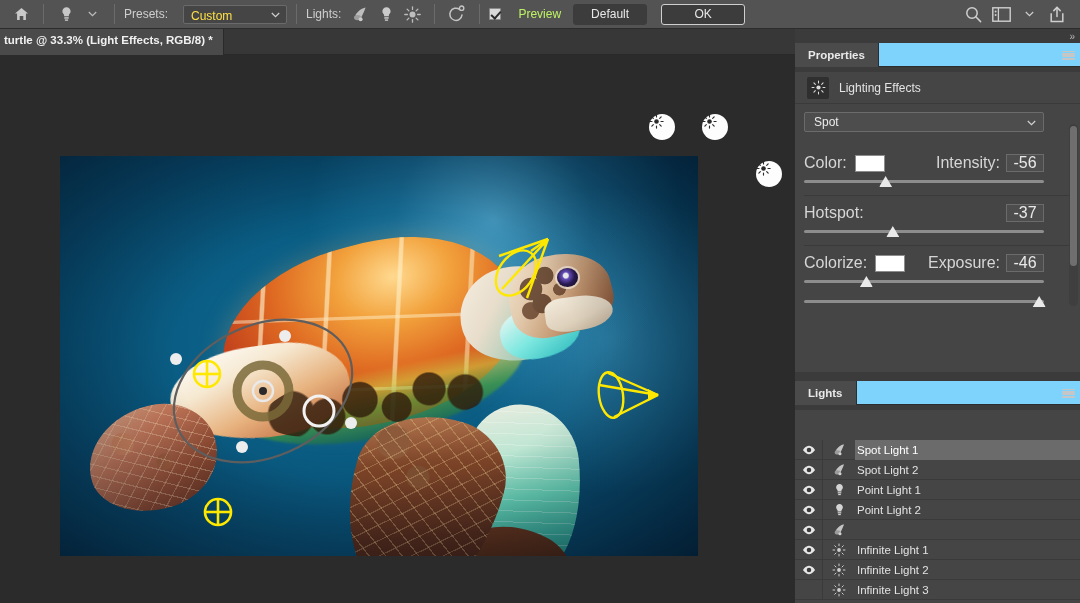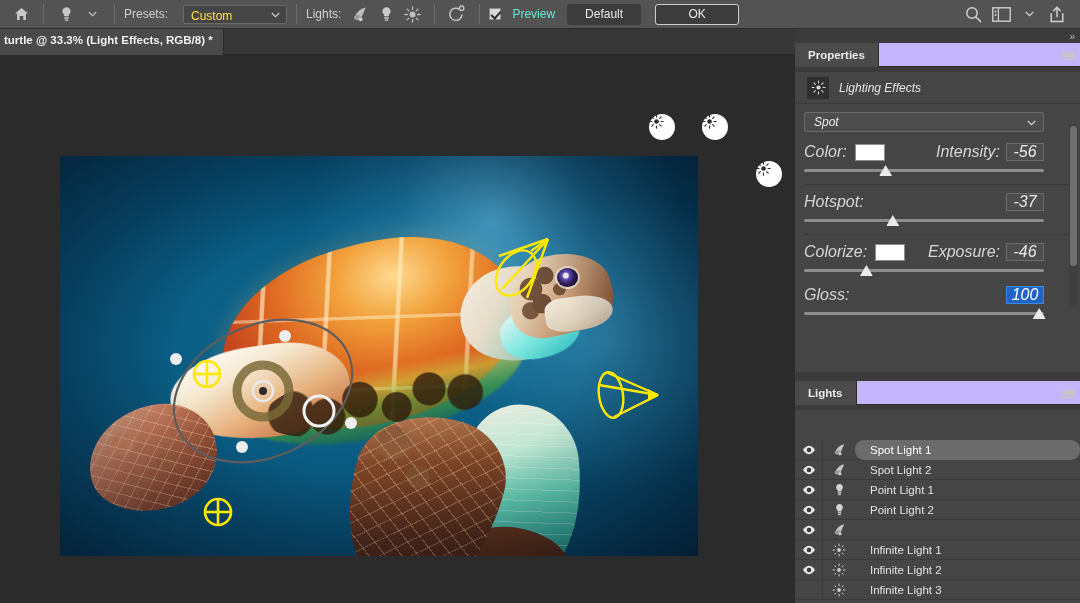--- a/index.html
+++ b/index.html
@@ -34,21 +34,21 @@
     color: #fde047; font-size: 12px; padding-left: 7px; margin-left: 9px;
   }
   .ob-select .chev {
     position: absolute; right: 6px; top: 50%; transform: translateY(-50%);
   }
   .icon-btn {
     width: 26px; height: 22px; display: flex; align-items: center; justify-content: center;
     cursor: pointer;
   }
   .ob-check {
-    display: flex; align-items: center; gap: 11px; color: #5eead4; font-size: 12px;
+    display: flex; align-items: center; gap: 17px; color: #bef264; font-size: 12px;
   }
   .cbox {
     width: 12px; height: 12px; background: #d8d8d8; border: 1px solid #8a8a8a;
     border-radius: 1px; position: relative;
   }
   .cbox::after {
     content:""; position:absolute; left:3px; top:0px; width:4px; height:8px;
     border: solid #2a2a2a; border-width: 0 2px 2px 0; transform: rotate(42deg);
   }
   .btn {
@@ -259,21 +259,21 @@
   }
   .dock-topstrip {
     position: absolute; left: 0; top: 0; width: 285px; height: 14px;
     background: #3b3b3b; display: flex; justify-content: flex-end; align-items: center;
     padding-right: 6px;
   }
   .chev-dd { color: #b8b8b8; font-size: 10px; letter-spacing: -1px; }
 
   .panel-tabrow {
     position: absolute; left: 0; width: 285px; height: 24px;
-    background: #c4b5fd;
+    background: #7dd3fc;
     display: flex; align-items: stretch;
     border-bottom: 1px solid #2d2d2d;
   }
   .panel-tab {
     height: 24px; padding: 0 13px;
     display: flex; align-items: center;
     color: #e9e9e9; font-size: 11.5px; font-weight: bold;
     background: #4b4b4b;
     border-right: 1px solid #2d2d2d;
   }
@@ -281,38 +281,37 @@
     margin-left: auto; width: 24px; height: 24px;
     display: flex; align-items: center; justify-content: center;
   }
   .ham-lines { width: 13px; height: 9px; display: flex; flex-direction: column; justify-content: space-between; }
   .ham-lines i { display: block; height: 1.6px; background: #c6c6c6; border-radius: 1px; }
 
   
   .props-body {
     position: absolute; left: 0; top: 43px; width: 285px; height: 300px;
     background: #454545;
-    font-style: italic;
   }
   .props-head {
     height: 32px; display: flex; align-items: center; gap: 10px; padding-left: 12px;
     border-bottom: 1px solid #3a3a3a;
   }
   .props-head-icon {
     width: 22px; height: 22px; background: #2f2f2f; border-radius: 2px;
     display: flex; align-items: center; justify-content: center;
   }
   .props-head-title { color: #e4e4e4; font-size: 12px; }
 
   .props-scroll { position: relative; padding: 8px 9px 0 9px; }
   .light-select {
     position: relative; height: 20px; background: #4d4d4d;
     border: 1px solid #6b6b6b; border-radius: 2px;
     display: flex; align-items: center; padding-left: 9px;
-    color: #ececec; font-size: 12px; margin-bottom: 9px; width: 240px;
+    color: #ececec; font-size: 12px; margin-bottom: 20px; width: 240px;
   }
   .light-select .chev { position: absolute; right: 7px; top: 50%; transform: translateY(-50%); }
 
   .prop-group { border-top: 1px solid #3a3a3a; padding-top: 6px; margin-top: 2px; }
   .prop-group.first { border-top: none; padding-top: 0; margin-top: 0; }
   .prop-row {
     display: flex; align-items: center; height: 22px; width: 240px;
   }
   .prop-label { color: #d6d6d6; font-size: 16px; }
   .swatch {
@@ -363,22 +362,22 @@
     border-bottom: 1px solid #3a3a3a;
   }
   .light-row .eye-cell {
     width: 28px; height: 20px; display: flex; align-items: center; justify-content: center;
     border-right: 1px solid #3a3a3a;
   }
   .light-row .type-cell {
     width: 32px; height: 20px; display: flex; align-items: center; justify-content: center;
   }
   .light-row .name-cell {
-    flex: 1; color: #e2e2e2; font-size: 11.5px; padding-left: 15px; height: 20px;
-    display: flex; align-items: center; border-radius: 9px;
+    flex: 1; color: #e2e2e2; font-size: 11.5px; padding-left: 2px; height: 20px;
+    display: flex; align-items: center;
   }
   .light-row.selected .name-cell { background: #6b6b6b; color: #ffffff; }
 </style>
 </head>
 <body>
 
 <div id="app">
 
   <div class="optionsbar">
 
@@ -713,26 +712,20 @@
             <span class="prop-right">
               <span class="prop-label">Exposure:</span>
               <span class="numfield">-46</span>
             </span>
           </div>
           <div class="slider">
             <span class="slider-track"></span>
             <span class="slider-thumb" style="left:26%;"></span>
           </div>
 
-          <div class="prop-row">
-            <span class="prop-label">Gloss:</span>
-            <span class="prop-right">
-              <span class="numfield active">100</span>
-            </span>
-          </div>
           <div class="slider">
             <span class="slider-track"></span>
             <span class="slider-thumb" style="left:98%;"></span>
           </div>
 
         </div>
       </div>
 
       <div class="panel-sb">
           <i></i>

